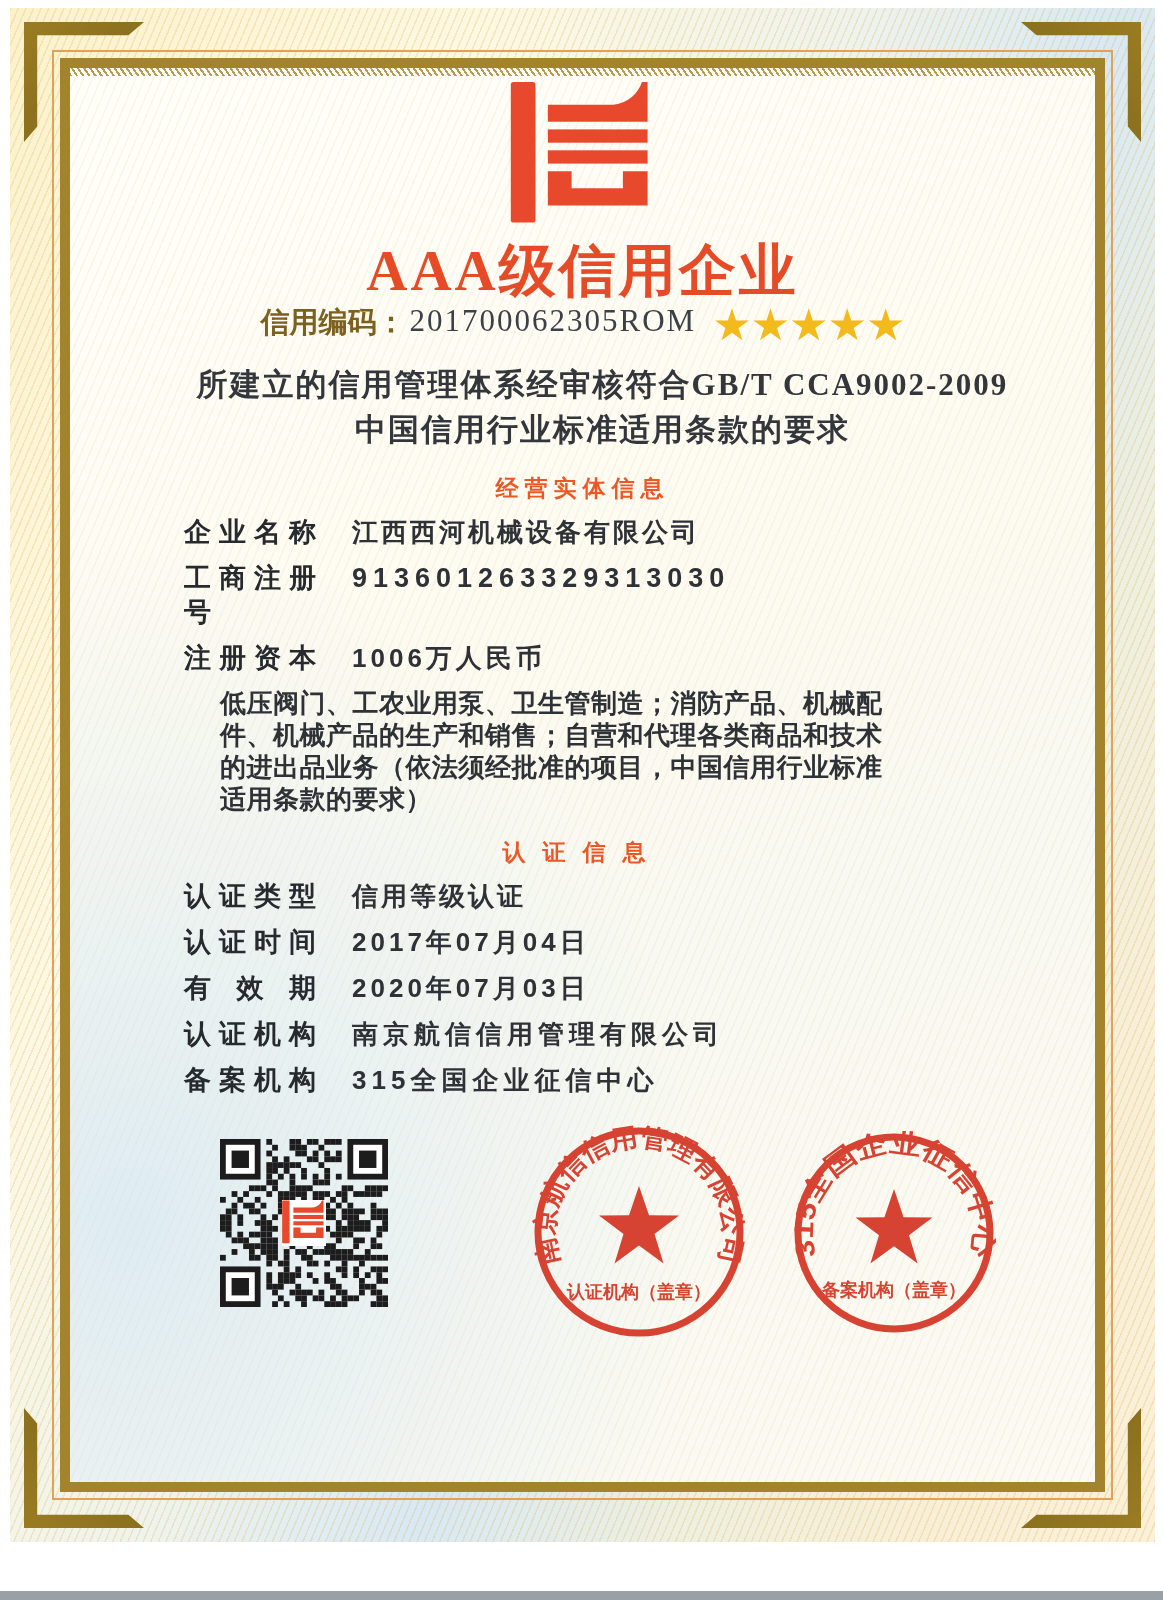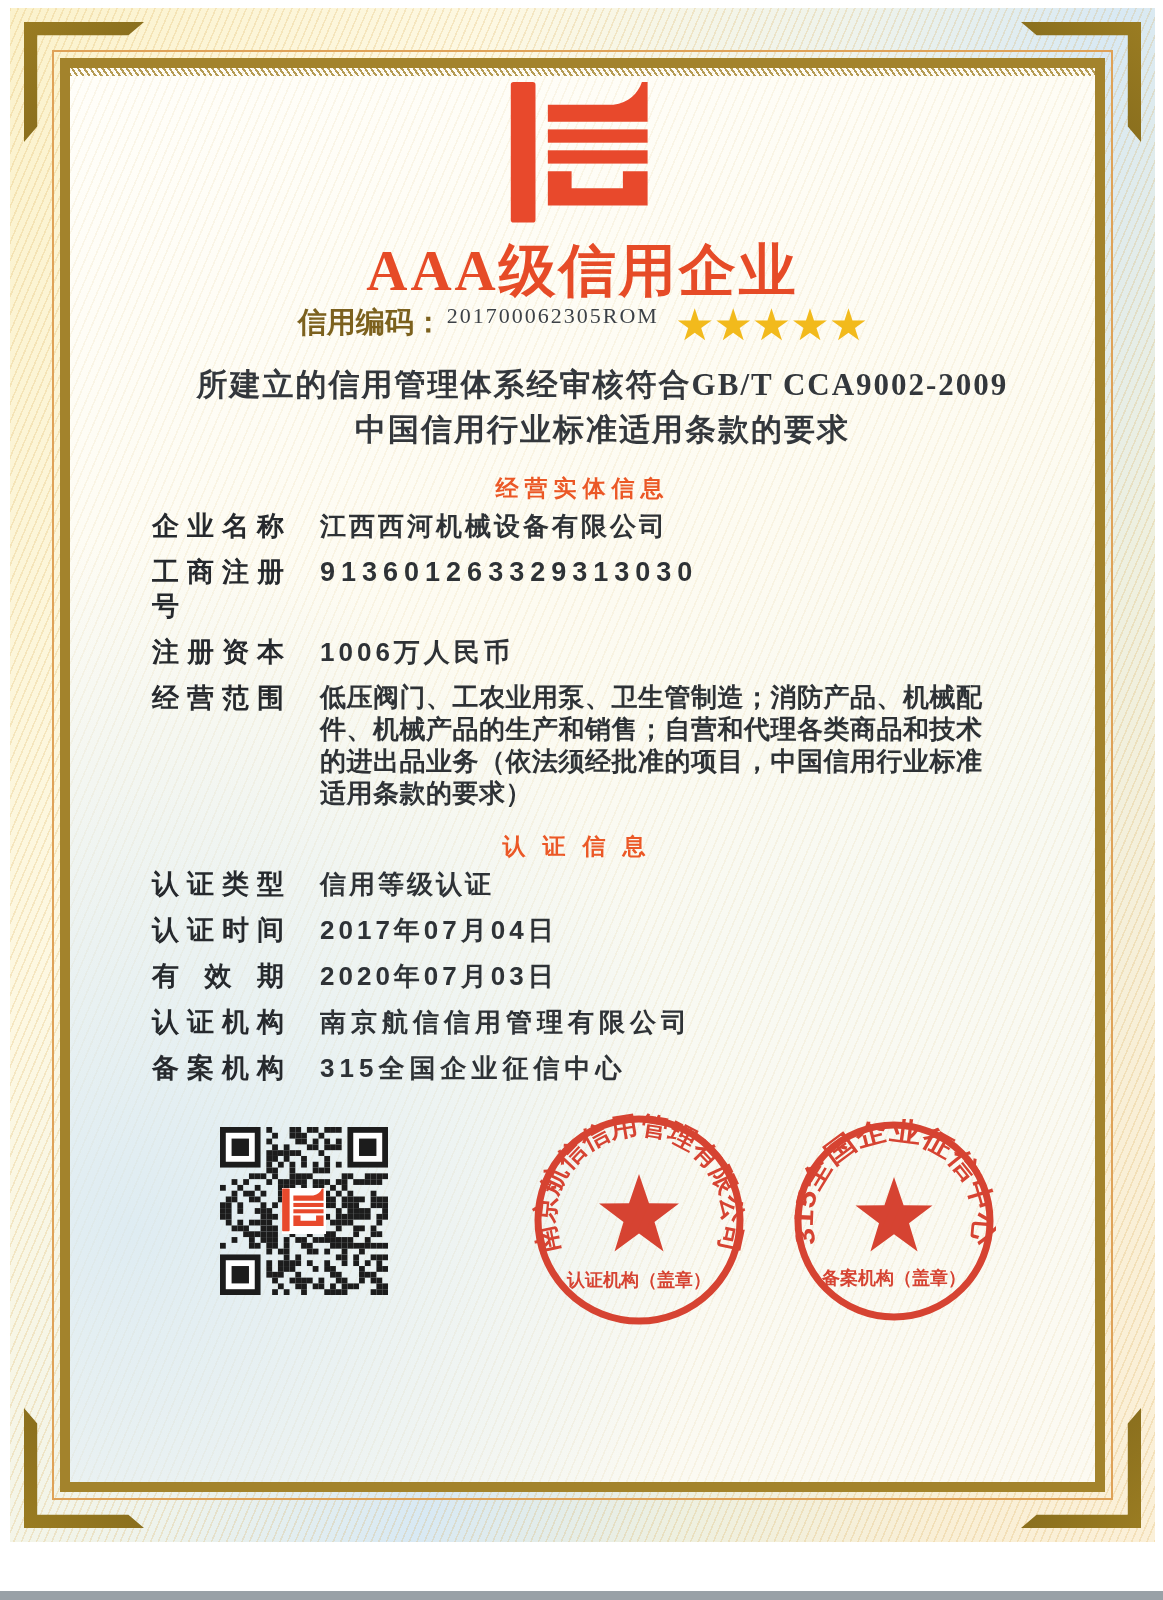--- a/index.html
+++ b/index.html
@@ -42,31 +42,31 @@
   .content{position:relative;text-align:center;padding-top:10px;}
   
   .logo-wrap{height:152px;margin-top:2px;}
   svg.logo{width:146px;height:152px;}
   .title{
     margin:8px 0 0;font-family:"Liberation Serif",serif;font-weight:bold;
     font-size:57px;color:#e64b27;letter-spacing:3px;line-height:62px;
   }
   .code-row{margin-top:1px;display:flex;justify-content:center;height:46px;}
   .code-label{font-size:29px;font-weight:bold;color:#7c611e;font-family:"Liberation Serif",serif;}
-  .code-value{font-size:22px;color:#3c4147;font-family:"Liberation Serif",serif;letter-spacing:2px;margin-left:4px;}
+  .code-value{font-size:31px;color:#3c4147;font-family:"Liberation Serif",serif;letter-spacing:2px;margin-left:4px;}
   .stars{margin-left:16px;color:#f2ba1c;font-size:44px;line-height:1;letter-spacing:-1px;}
   .statement{
     margin-top:13px;font-family:"Liberation Serif",serif;font-weight:bold;
     font-size:31px;color:#33373c;letter-spacing:2px;line-height:45px;padding-left:40px;
   }
   
   .sec{font-size:23px;font-weight:bold;color:#eb5826;margin:0;font-family:"Liberation Sans",sans-serif;}
   .sec1{margin-top:21px;letter-spacing:6px;}
   .sec2{margin-top:22px;letter-spacing:17px;}
-  .fields{margin-top:5px;text-align:left;padding-left:82px;}
+  .fields{margin-top:11px;text-align:left;padding-left:114px;}
   .frow{display:flex;margin-bottom:12px;}
   .flabel{
     flex:0 0 132px;font-family:"Liberation Serif",serif;font-weight:bold;font-size:27px;
     color:#26292d;text-align:justify;text-align-last:justify;line-height:34px;
   }
   .fvalue{margin-left:36px;font-size:26px;color:#2e3236;font-weight:bold;line-height:34px;text-align:left;}
   .v-name{letter-spacing:3px;}
   .v-digits{font-size:27px;letter-spacing:6px;text-align:right;}
   .v-capital{letter-spacing:4px;}
   .v-person{letter-spacing:3px;}
@@ -140,21 +140,20 @@
           </div>
           <div class="frow">
             <span class="flabel">工商注册号</span>
             <span class="fvalue v-digits">913601263329313030</span>
           </div>
           <div class="frow">
             <span class="flabel">注册资本</span>
             <span class="fvalue v-capital">1006万人民币</span>
           </div>
           <div class="frow">
-            <span class="flabel">经营范围</span>
             <span class="fvalue v-scope">低压阀门、工农业用泵、卫生管制造；消防产品、机械配件、机械产品的生产和销售；自营和代理各类商品和技术的进出品业务（依法须经批准的项目，中国信用行业标准适用条款的要求）</span>
           </div>
         </div>
 
         <h2 class="sec sec2">认证信息</h2>
 
         <div class="fields">
           <div class="frow">
             <span class="flabel">认证类型</span>
             <span class="fvalue v-type">信用等级认证</span>

